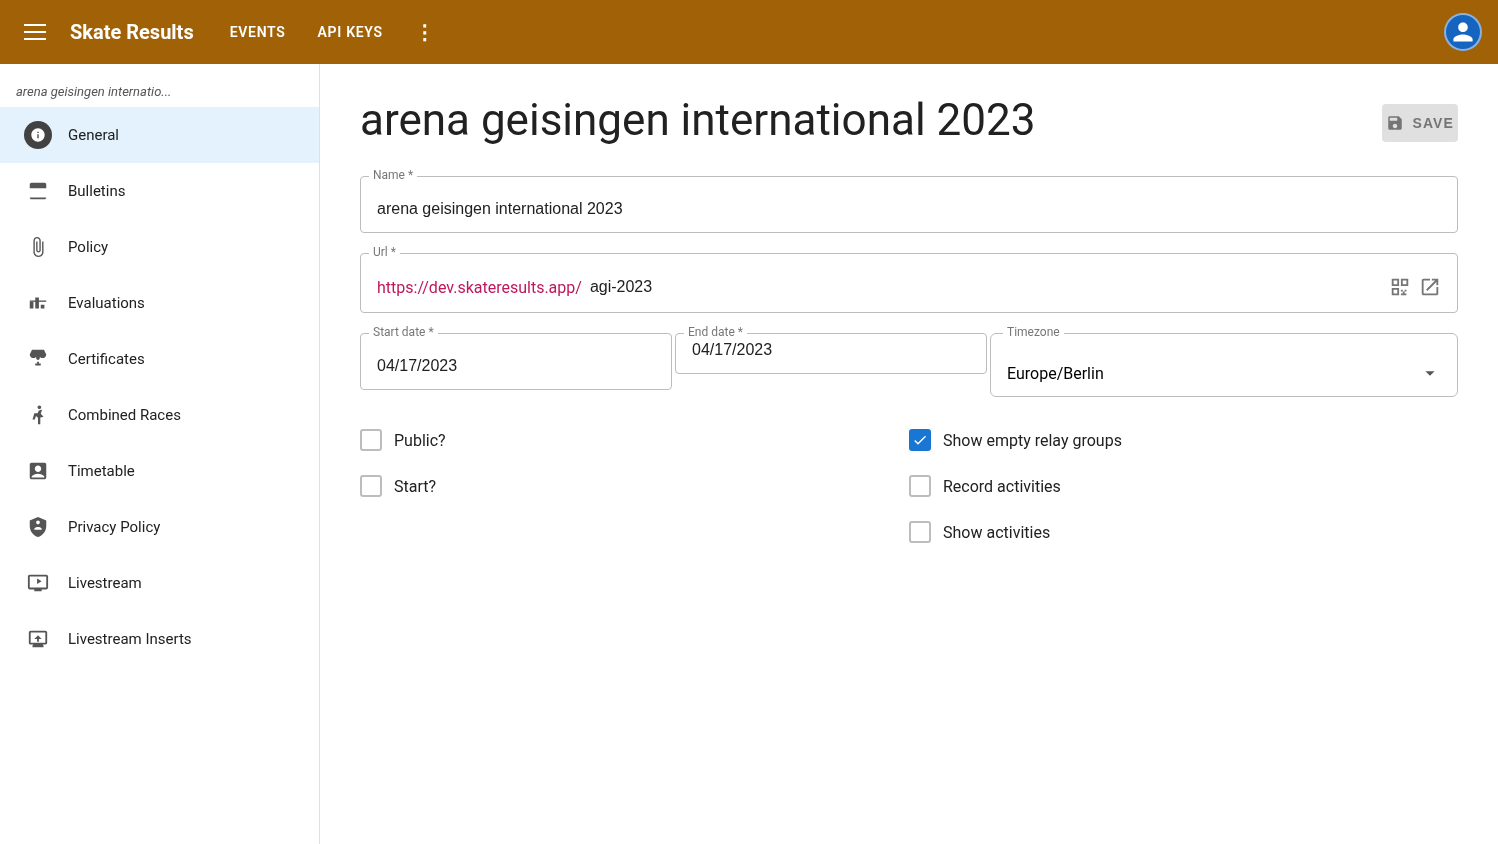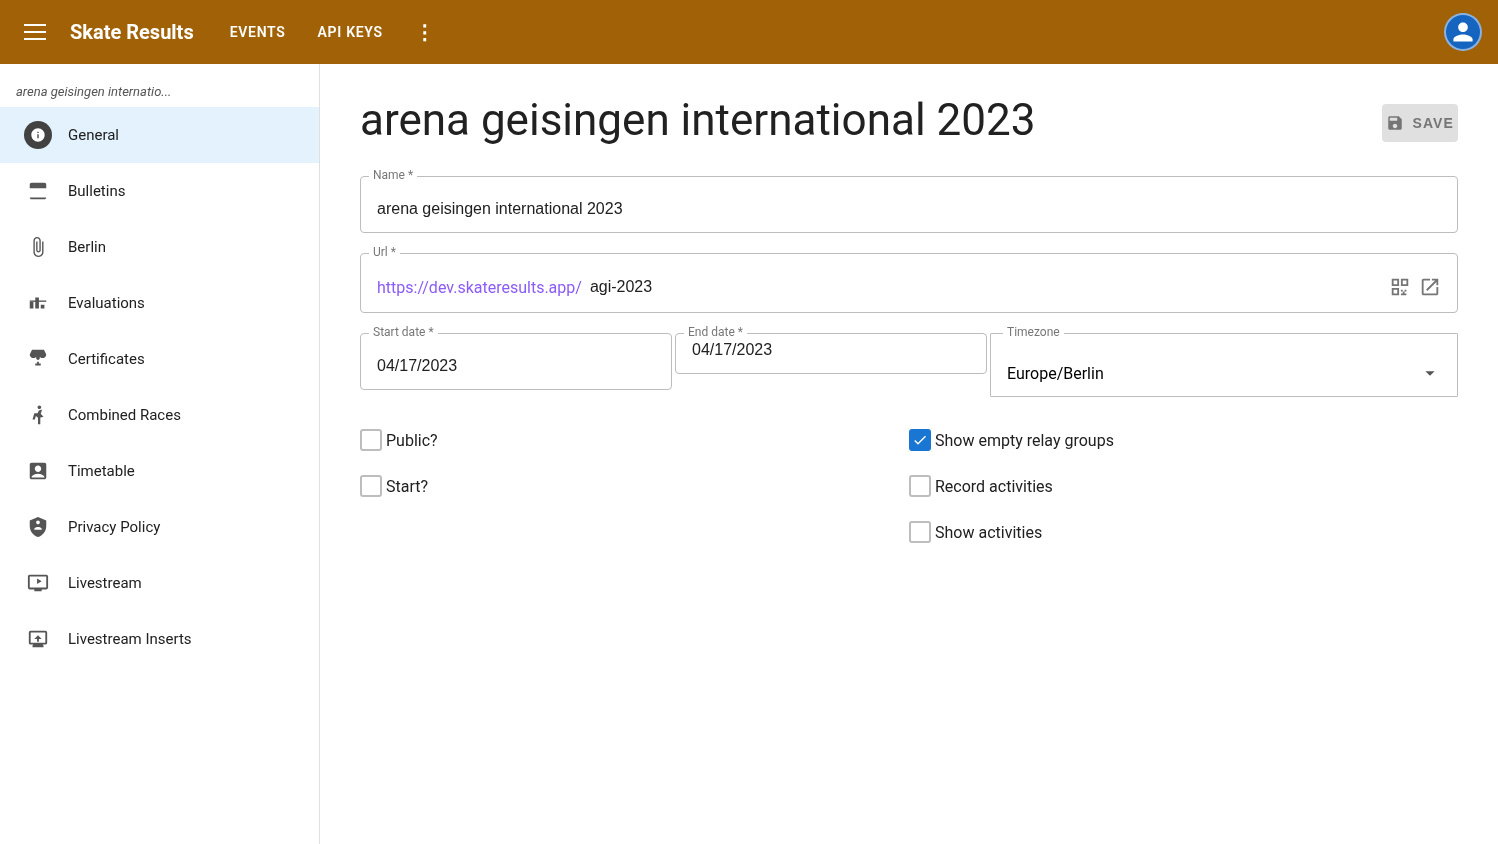--- a/index.html
+++ b/index.html
@@ -95,21 +95,21 @@
     }
     .save-btn svg { width: 18px; height: 18px; fill: #757575; }
 
     
     .field-group { margin-bottom: 20px; }
     .field-box {
       border: 1px solid #bdbdbd; border-radius: 4px; padding: 14px 16px; font-size: 16px; color: #212121; background: #fff; width: 100%;
       position: relative;
     }
     .field-box-inner { display: flex; align-items: center; gap: 8px; }
-    .field-url-prefix { color: #8b5cf6; }
+    .field-url-prefix { color: #be185d; }
     .field-url-icons { margin-left: auto; display: flex; gap: 8px; }
     .field-url-icons svg { width: 20px; height: 20px; fill: #757575; cursor: pointer; }
 
     .date-row {
       display: flex; gap: 3px; margin-bottom: 20px;
     }
     .date-field { flex: 1; }
     .timezone-field { flex: 1.5; }
 
     .fieldset-outline {
@@ -119,21 +119,21 @@
       font-size: 12px; color: #777; background: #fff; padding: 0 4px; margin-left: -4px;
       position: absolute; top: -9px; left: 12px;
     }
     .relative-pos { position: relative; }
 
     
     .checkbox-grid {
       display: grid; grid-template-columns: 1fr 1fr; gap: 0; margin-top: 8px;
     }
     .checkbox-row {
-      display: flex; align-items: center; gap: 4px; padding: 12px 0;
+      display: flex; align-items: center; gap: 12px; padding: 12px 0;
       font-size: 16px; color: #212121;
     }
     .checkbox-box {
       width: 22px; height: 22px; border: 2px solid #bdbdbd; border-radius: 3px; background: #fff;
       display: flex; align-items: center; justify-content: center; cursor: pointer; flex-shrink: 0;
     }
     .checkbox-box.checked { background: #1976D2; border-color: #1976D2; }
     .checkbox-box.checked svg { display: block; }
     .checkbox-box svg { display: none; width: 16px; height: 16px; fill: #fff; }
     .checkbox-label { cursor: pointer; user-select: none; }
@@ -181,21 +181,21 @@
       </div>
       <span>Bulletins</span>
     </div>
 
     <div class="sidebar-item">
       <div class="sidebar-item-icon">
         <svg viewBox="0 0 24 24" fill="#555">
             <path d="M16.5 6v11.5c0 2.21-1.79 4-4 4s-4-1.79-4-4V5c0-1.38 1.12-2.5 2.5-2.5s2.5 1.12 2.5 2.5v10.5c0 .55-.45 1-1 1s-1-.45-1-1V6H10v9.5c0 1.38 1.12 2.5 2.5 2.5s2.5-1.12 2.5-2.5V5c0-2.21-1.79-4-4-4S7 2.79 7 5v12.5c0 3.04 2.46 5.5 5.5 5.5s5.5-2.46 5.5-5.5V6h-1.5z"></path>
           </svg>
       </div>
-      <span>Berlin</span>
+      <span>Policy</span>
     </div>
 
     <div class="sidebar-item">
       <div class="sidebar-item-icon">
         <svg viewBox="0 0 24 24" fill="#555">
             <path d="M3 18h4v-7H3v7zm6 0h4V6H9v12zm6 0h4v-4h-4v4z"></path>
             <line x1="3" y1="10" x2="21" y2="10" stroke="#555" stroke-width="1.5"></line>
           </svg>
       </div>
       <span>Evaluations</span>
@@ -299,21 +299,21 @@
           <input type="text" style="border: none; outline: none; font-size: 16px; color: rgb(33, 33, 33); background: transparent; width: 100%;" value="04/17/2023">
         </div>
       </div>
       <div class="date-field relative-pos">
         <div class="fieldset-outline" style="padding-top:6px;position:relative;">
           <span class="fieldset-legend">End date *</span>
           <input type="text" style="border: none; outline: none; font-size: 16px; color: rgb(33, 33, 33); background: transparent; width: 100%;" value="04/17/2023">
         </div>
       </div>
       <div class="timezone-field relative-pos">
-        <div style="position:relative;border:1px solid #bdbdbd;border-radius:1px;padding-top:22px;padding-bottom:4px;">
+        <div style="position:relative;border:1px solid #bdbdbd;border-radius:6px;padding-top:22px;padding-bottom:4px;">
           <span style="font-size:12px;color:#777;background:#fff;padding:0 4px;position:absolute;top:-9px;left:12px;">Timezone</span>
           <div style="display:flex;align-items:center;padding:6px 16px 8px 16px;">
             <span style="font-size:16px;color:#000000;flex:1;">Europe/Berlin</span>
             <svg viewBox="0 0 24 24" style="width:22px;height:22px;fill:#555;cursor:pointer;">
                 <path d="M7 10l5 5 5-5z"></path>
               </svg>
           </div>
         </div>
       </div>
     </div>

